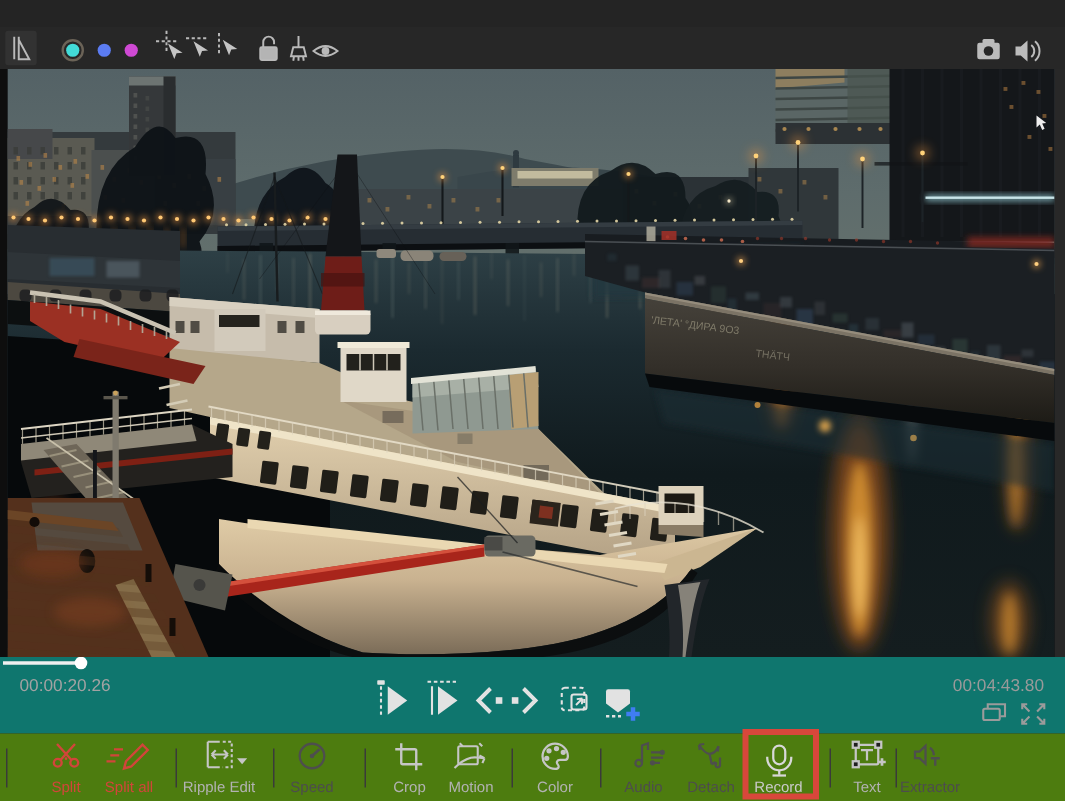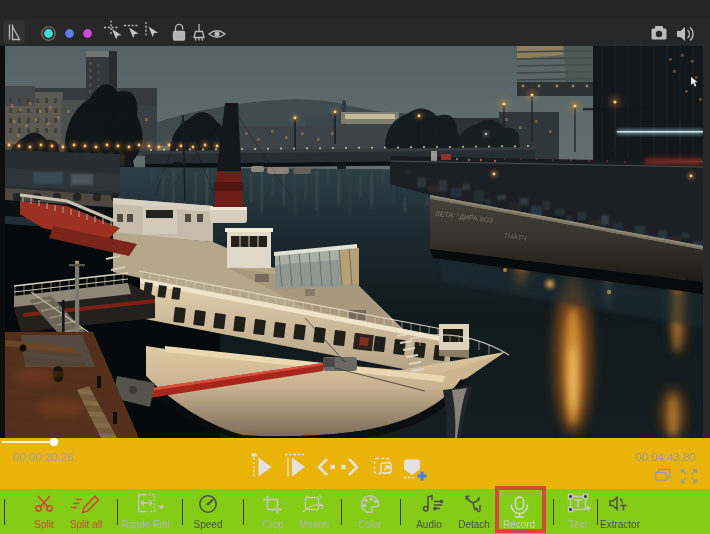--- a/index.html
+++ b/index.html
@@ -2,22 +2,22 @@
 <html><head>
 <meta charset="utf-8">
 <style>
 html,body{margin:0;padding:0;}
 body{width:710px;height:534px;background:#232323;font-family:"Liberation Sans",sans-serif;overflow:hidden;position:relative;}
 #topstrip{position:absolute;left:0;top:0;width:710px;height:18px;background:#242424;}
 #toolbar{position:absolute;left:0;top:18px;width:710px;height:28px;background:#272727;}
 #video{position:absolute;left:5px;top:46px;width:698px;height:392px;background:#0d1114;}
 #leftedge{position:absolute;left:0;top:46px;width:5px;height:392px;background:#0e0e0e;}
 #rightedge{position:absolute;left:703px;top:46px;width:7px;height:392px;background:#282828;}
-#ctrlbar{position:absolute;left:0;top:438px;width:710px;height:51px;background:#eab308;}
-#bottombar{position:absolute;left:0;top:489px;width:710px;height:45px;background:#84cc16;}
+#ctrlbar{position:absolute;left:0;top:438px;width:710px;height:51px;background:#0f766e;}
+#bottombar{position:absolute;left:0;top:489px;width:710px;height:45px;background:#4d7c0f;}
 #redbox{position:absolute;left:495px;top:486px;width:51px;height:47px;border:4px solid #d8473b;box-sizing:border-box;}
 </style>
 </head>
 <body>
 <div id="topstrip"></div>
 <div id="toolbar">
 <svg width="710" height="28" viewBox="0 0 710 28">
 <g stroke="#b9b9b9" fill="none" stroke-width="1.3">
 <rect x="3.5" y="2.5" width="21" height="23" rx="2" fill="#323232" stroke="none"></rect>
 

